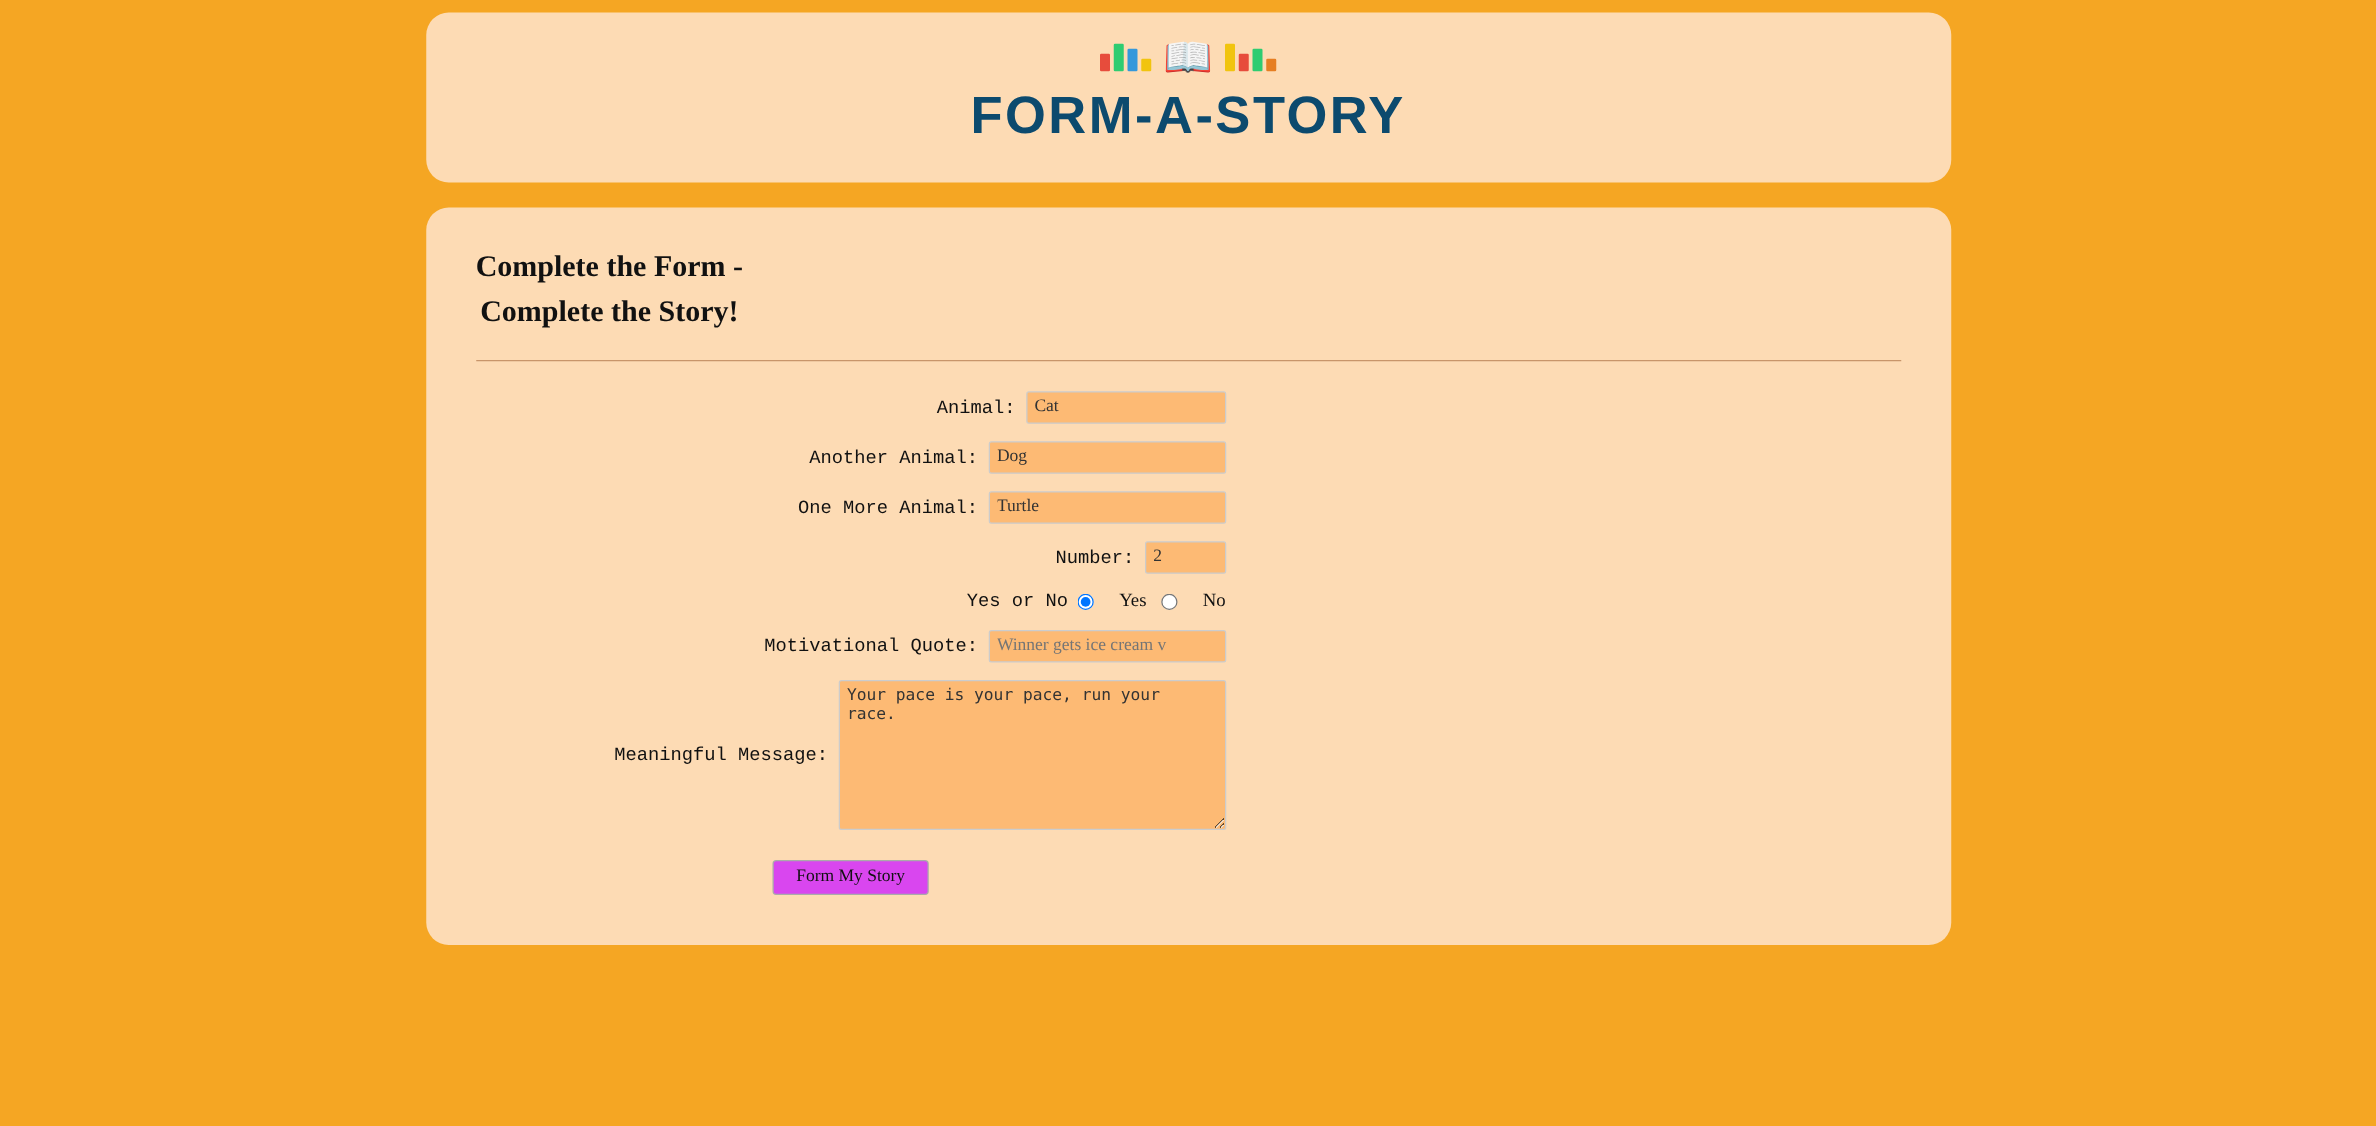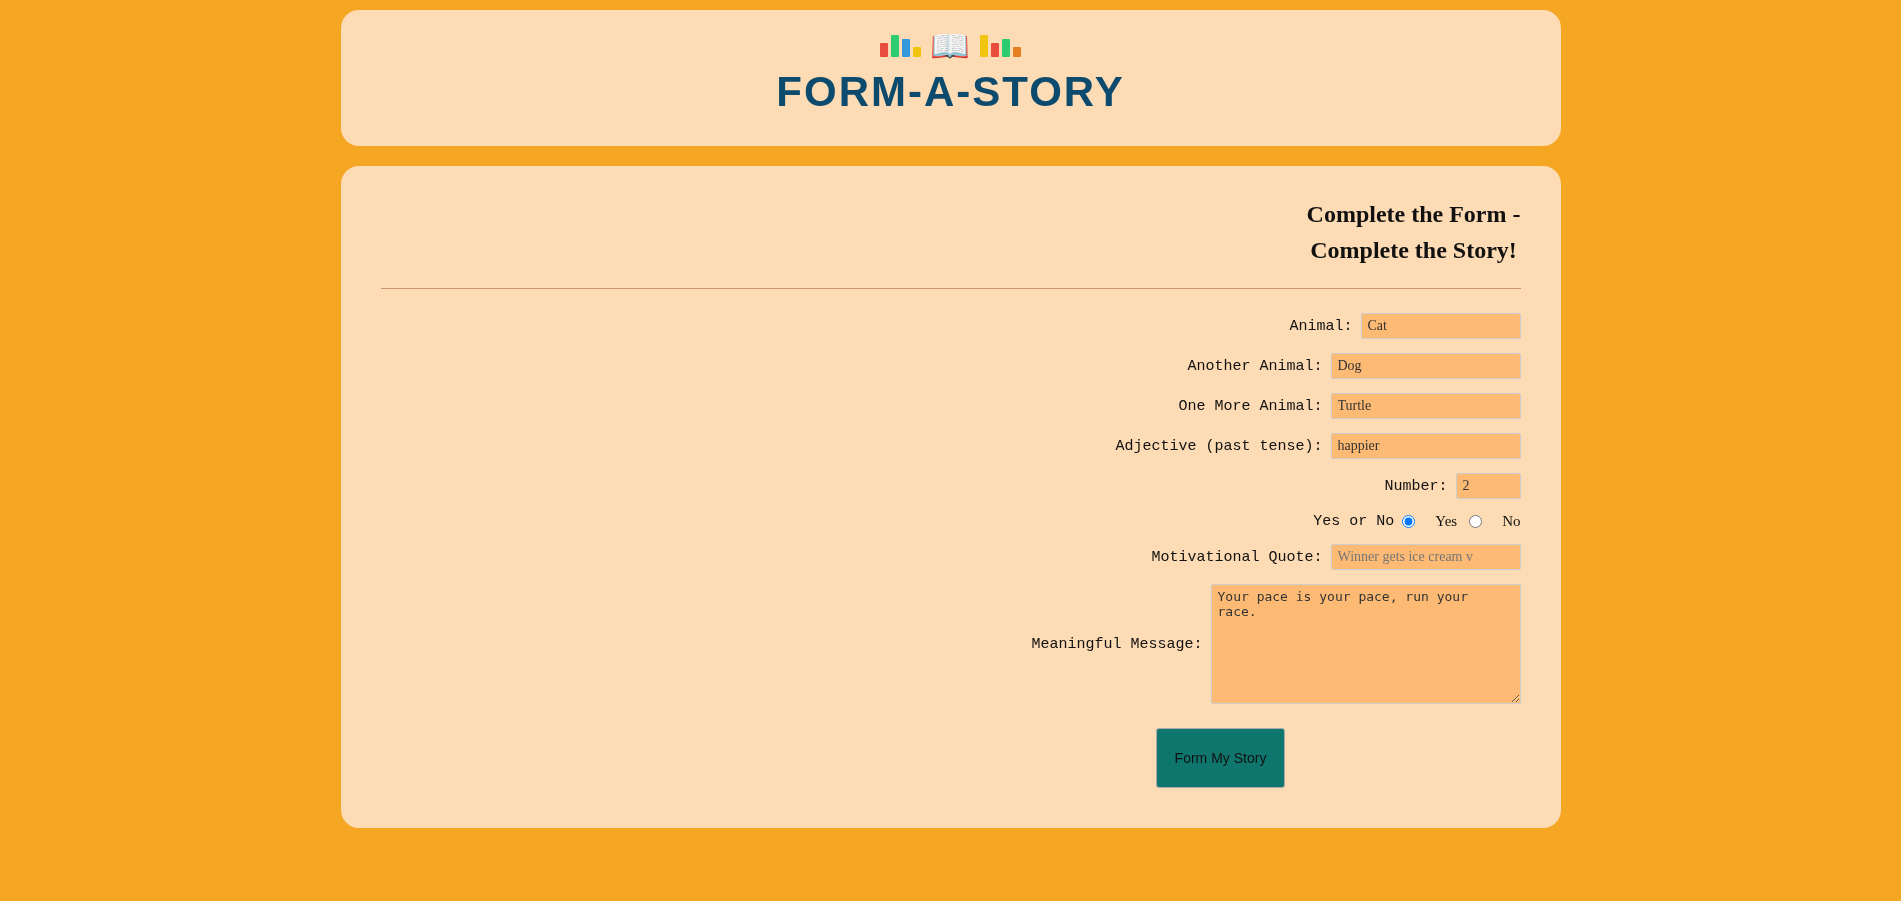--- a/index.html
+++ b/index.html
@@ -62,21 +62,21 @@
     }
 
     .main-card {
       background-color: #FDDBB4;
       border-radius: 18px;
       width: 100%;
       max-width: 1220px;
       padding: 30px 40px 40px;
       display: flex;
       flex-direction: column;
-      align-items: flex-end;
+      align-items: flex-start;
     }
 
     .form-heading {
       font-size: 24px;
       font-weight: bold;
       text-align: center;
       margin-bottom: 20px;
       color: #111;
       line-height: 1.5;
     }
@@ -156,24 +156,24 @@
     textarea.form-input {
       width: 310px;
       height: 120px;
       resize: vertical;
       font-family: monospace;
       font-size: 13px;
     }
 
     .submit-btn {
       margin-top: 10px;
-      padding: 21px 18px;
+      padding: 5px 18px;
       font-size: 14px;
-      font-family: Liberation Sans, sans-serif;
-      background-color: #0f766e;
+      font-family: Liberation Serif, serif;
+      background-color: #d946ef;
       border: 1px solid #aaa;
       border-radius: 3px;
       cursor: pointer;
       color: #111;
     }
 
     
     .bar-red { background-color: #e74c3c; }
     .bar-green { background-color: #2ecc71; }
     .bar-blue { background-color: #3498db; }
@@ -222,24 +222,20 @@
     <div class="form-row">
       <label class="form-label">Another Animal:</label>
       <input type="text" class="form-input input-medium" value="Dog" style="">
     </div>
 
     <div class="form-row">
       <label class="form-label">One More Animal:</label>
       <input type="text" class="form-input input-medium" value="Turtle" style="">
     </div>
 
-    <div class="form-row">
-      <label class="form-label">Adjective (past tense):</label>
-      <input type="text" class="form-input input-medium" value="happier" style="">
-    </div>
 
 
     <div class="form-row">
       <label class="form-label">Number:</label>
       <input type="text" class="form-input input-number" value="2" style="">
     </div>
 
     <div class="form-row">
       <label class="form-label">Yes or No</label>
       <div class="radio-group">

